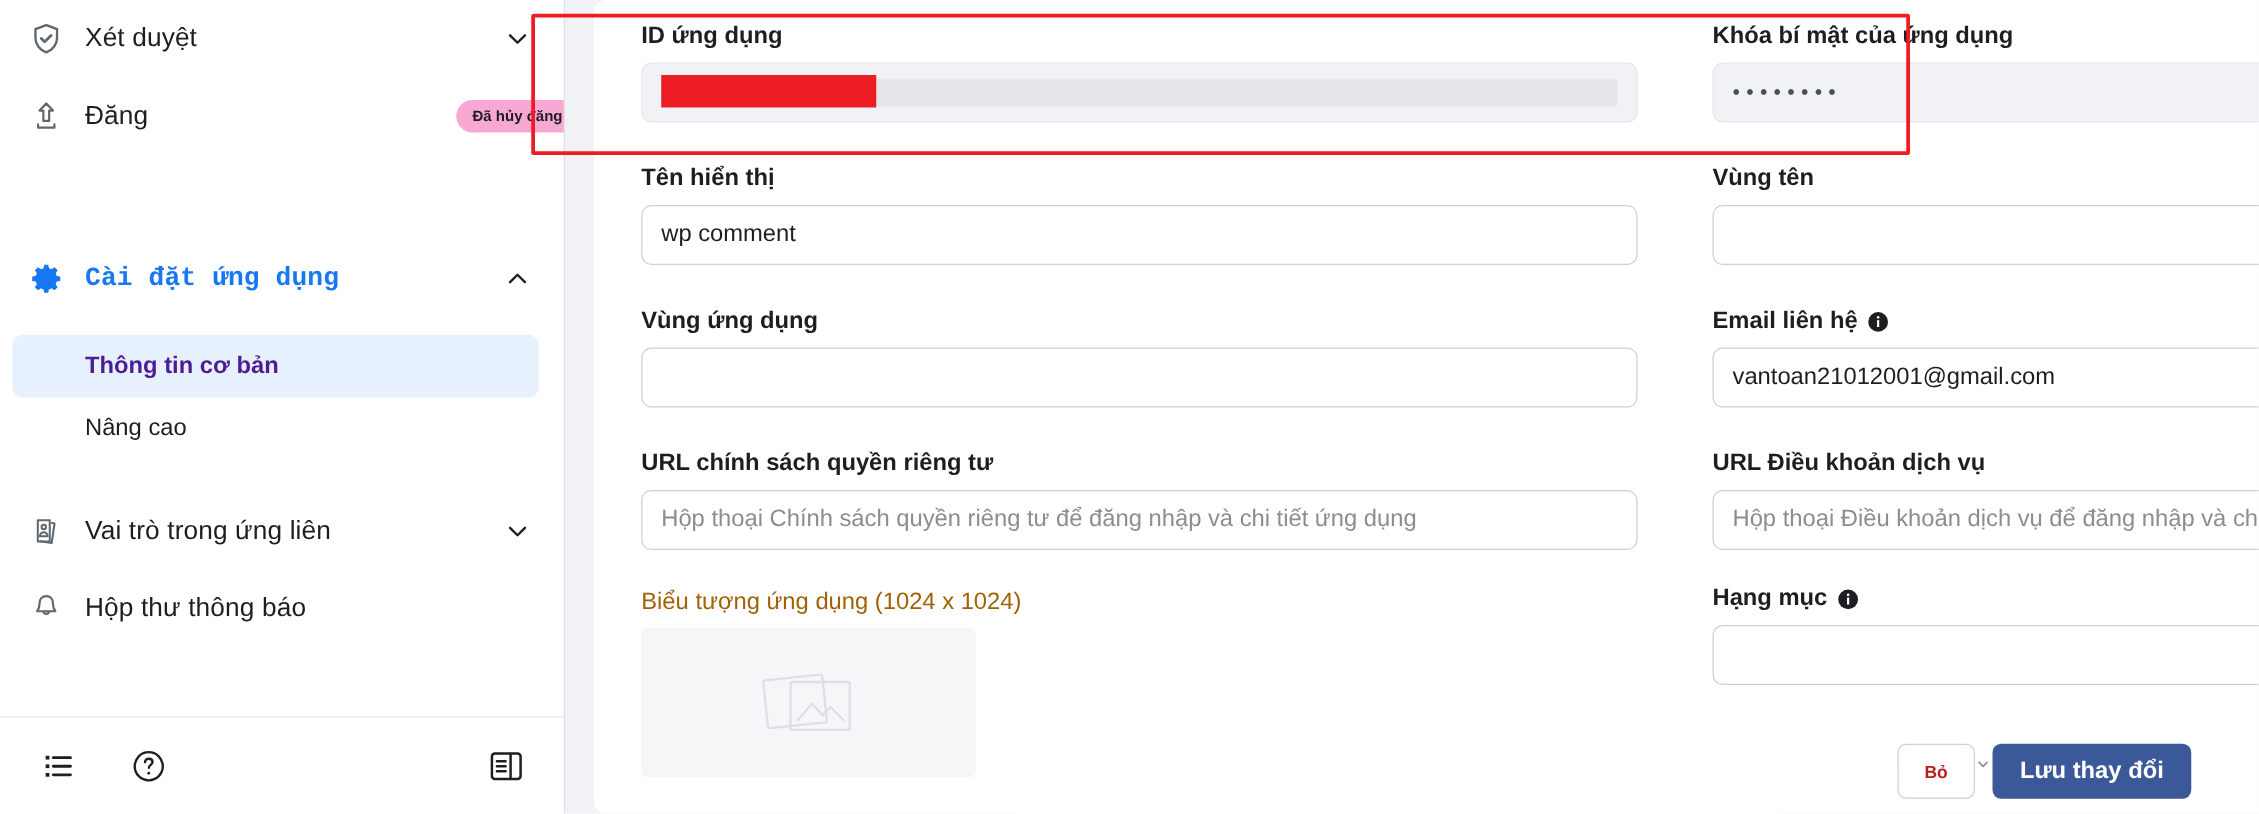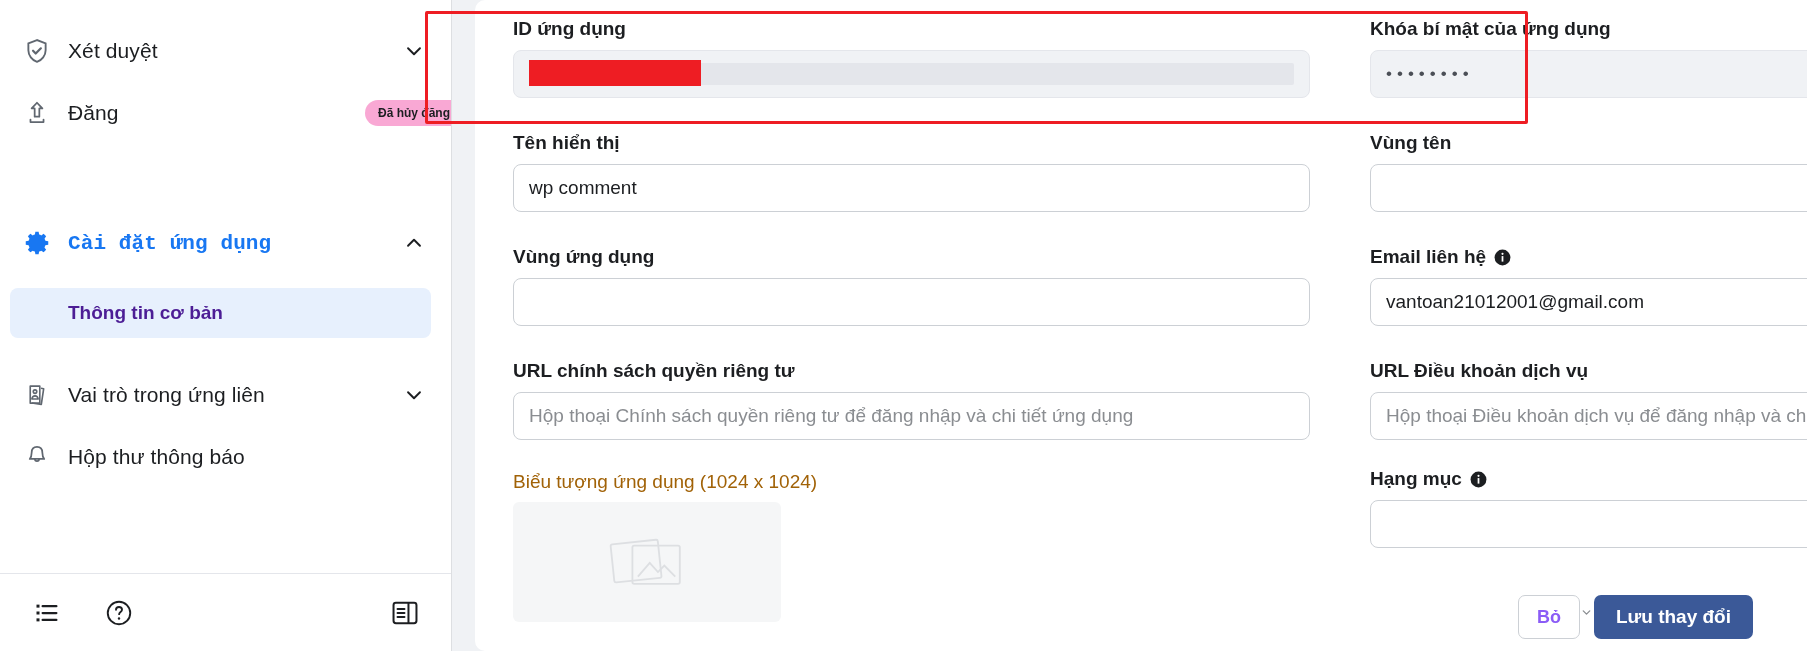--- a/index.html
+++ b/index.html
@@ -20,21 +20,21 @@
   .sidebar {
     width: 452px;
     height: 651px;
     background: #ffffff;
     border-right: 1px solid #dddfe2;
     position: relative;
     flex: 0 0 452px;
     overflow: hidden;
   }
   .side-scroll {
-    padding-top: 20px;
+    padding-top: 0;
     height: 573px;
     overflow: hidden;
   }
   .nav-row {
     display: flex;
     align-items: center;
     height: 62px;
     padding: 0 26px 0 20px;
     cursor: pointer;
     position: relative;
@@ -235,23 +235,23 @@
     align-items: center;
     gap: 14px;
     z-index: 45;
   }
   .btn-cancel {
     height: 44px;
     min-width: 62px;
     background: #ffffff;
     border: 1px solid #ccd0d5;
     border-radius: 7px;
-    font-size: 18px;
+    font-size: 14px;
     font-weight: bold;
-    color: #8b5cf6;
+    color: #b91c1c;
     cursor: pointer;
     font-family: inherit;
     padding: 0 14px;
   }
   .btn-save {
     height: 44px;
     background: #3b5998;
     border: none;
     border-radius: 7px;
     font-size: 19px;
@@ -319,20 +319,23 @@
           <svg width="22" height="22" viewBox="0 0 24 24" fill="none" stroke="#1c1e21" stroke-width="2.1" stroke-linecap="round" stroke-linejoin="round">
               <path d="M5.5 15l6.5-6.5L18.5 15"></path>
             </svg>
         </span>
       </div>
 
       <div class="gap-sm"></div>
 
       <div class="subitem selected">
         <span>Thông tin cơ bản</span>
+      </div>
+      <div class="subitem">
+        <span>Nâng cao</span>
       </div>
 
       <div class="gap-md"></div>
 
       <div class="nav-row">
         <span class="ico">
           <svg width="28" height="28" viewBox="0 0 24 24" fill="none" stroke="#606770" stroke-width="1.4" stroke-linejoin="round">
             <path d="M6.2 4.4h8.2v14.6H6.2z"></path>
             <path d="M15.4 6.2l2.3.5-2 13.4-8-1.3"></path>
             <circle cx="10.3" cy="9.1" r="1.5"></circle>

